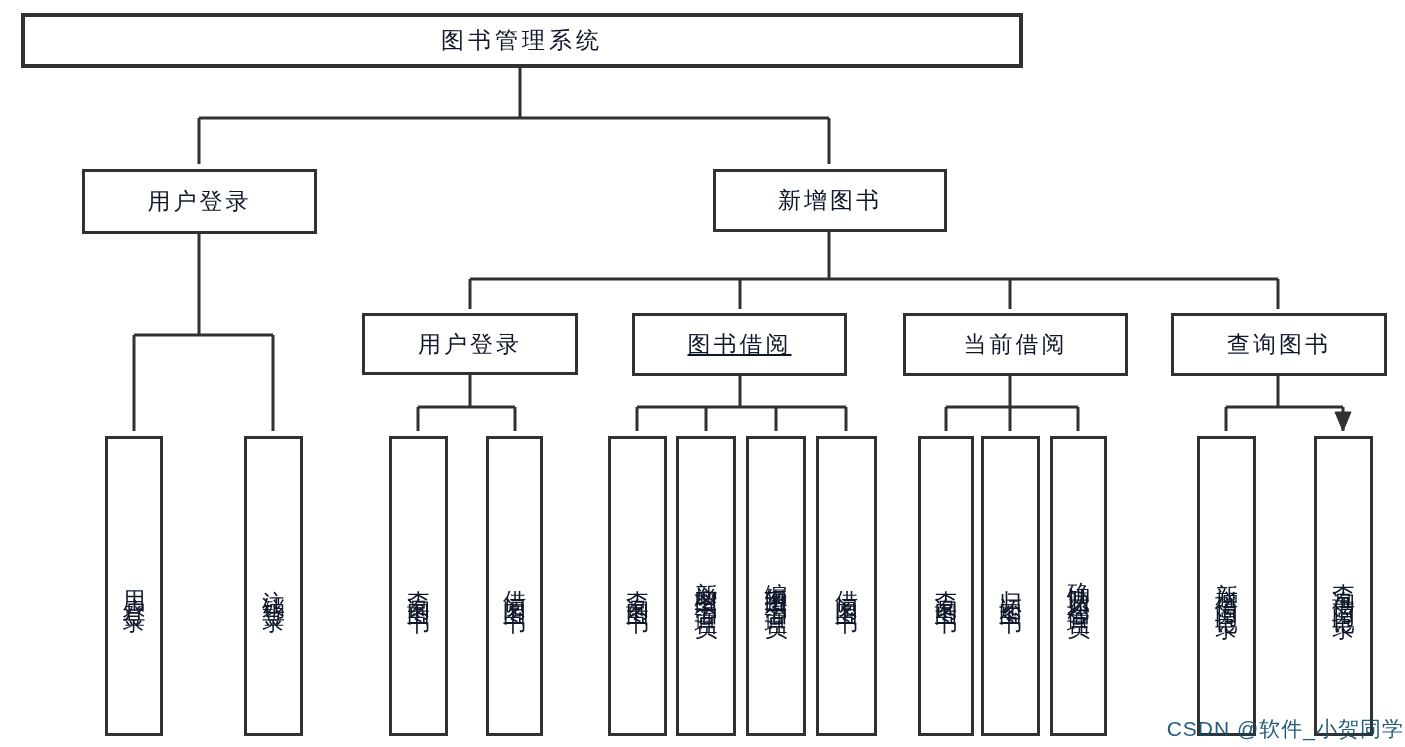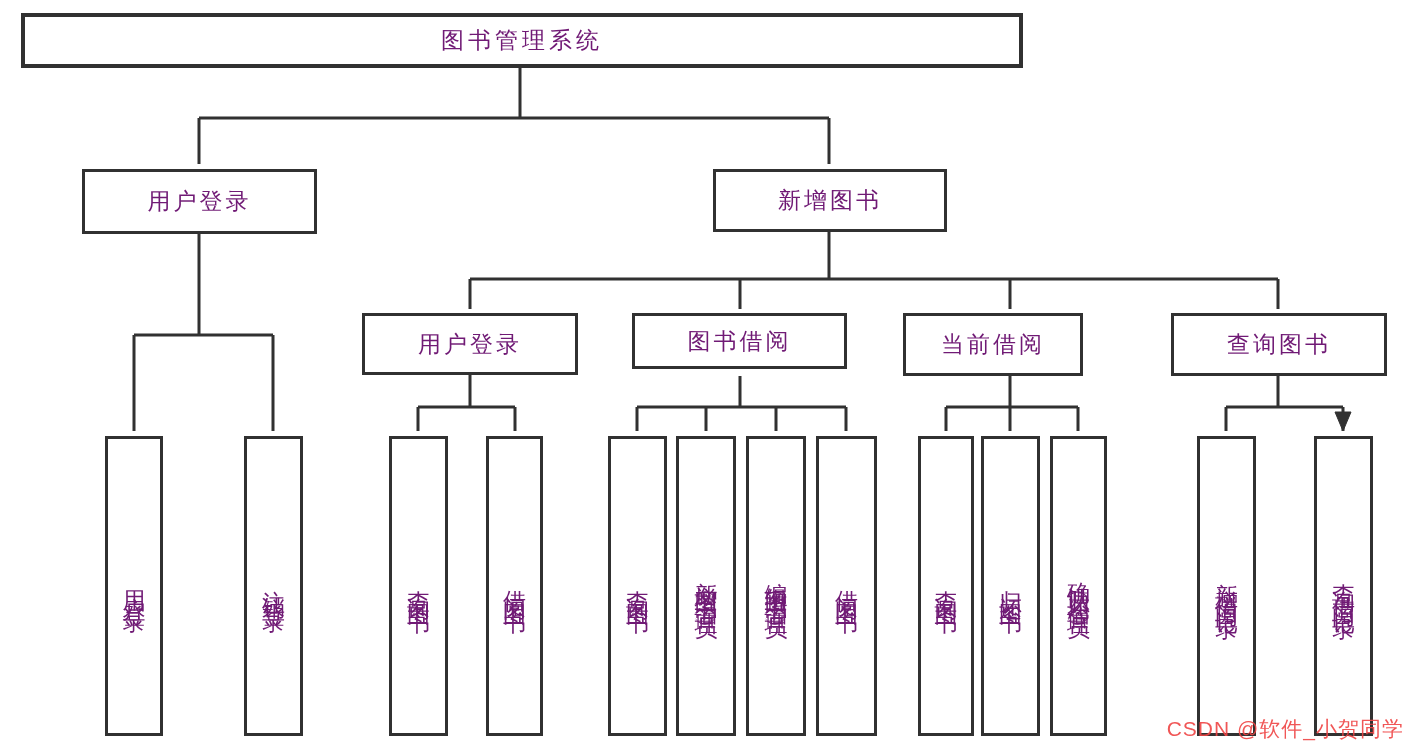--- a/index.html
+++ b/index.html
@@ -24,38 +24,38 @@
     pointer-events: none;
   }
   .box {
     position: absolute;
     box-sizing: border-box;
     background: #ffffff;
     border: 3px solid #313131;
     display: flex;
     align-items: center;
     justify-content: center;
-    color: #701a75;
+    color: #0f172a;
     z-index: 2;
   }
   .hlabel {
     font-size: 23px;
     letter-spacing: 3px;
     white-space: nowrap;
   }
   
   #n-root   { left: 21px;  top: 13px;  width: 1002px; height: 55px; border-width: 4px; }
   #n-root .hlabel { letter-spacing: 4px; }
   
   #n-login  { left: 82px;  top: 169px; width: 235px; height: 65px; }
   #n-mgmt   { left: 713px; top: 169px; width: 234px; height: 63px; }
   
   #n-rec    { left: 362px;  top: 313px; width: 216px; height: 62px; }
-  #n-bor    { left: 632px;  top: 313px; width: 215px; height: 56px; }
-  #n-cur    { left: 903px;  top: 313px; width: 180px; height: 63px; text-align: right; }
+  #n-bor    { left: 632px;  top: 313px; width: 215px; height: 63px; text-decoration: underline; }
+  #n-cur    { left: 903px;  top: 313px; width: 225px; height: 63px; text-align: right; }
   #n-hist   { left: 1171px; top: 313px; width: 216px; height: 63px; }
   
   .vbox {
     top: 436px;
     height: 300px;
     writing-mode: vertical-lr;
     text-orientation: mixed;
   }
   .vlabel {
     font-size: 23px;
@@ -75,21 +75,21 @@
   #v-cur-ret  { left: 981px;  width: 59px; }
   #v-cur-conf { left: 1050px; width: 57px; }
   #v-hist-add { left: 1197px; width: 59px; }
   #v-hist-q   { left: 1314px; width: 59px; }
   
   #watermark {
     position: absolute;
     right: 1px;
     bottom: 4px;
     font-size: 21px;
-    color: #ef4444;
+    color: #0c4a6e;
     opacity: 0.9;
     letter-spacing: 1px;
     white-space: nowrap;
     z-index: 10;
     margin-left: 28px;
   }
 </style>
 </head>
 <body>
 

